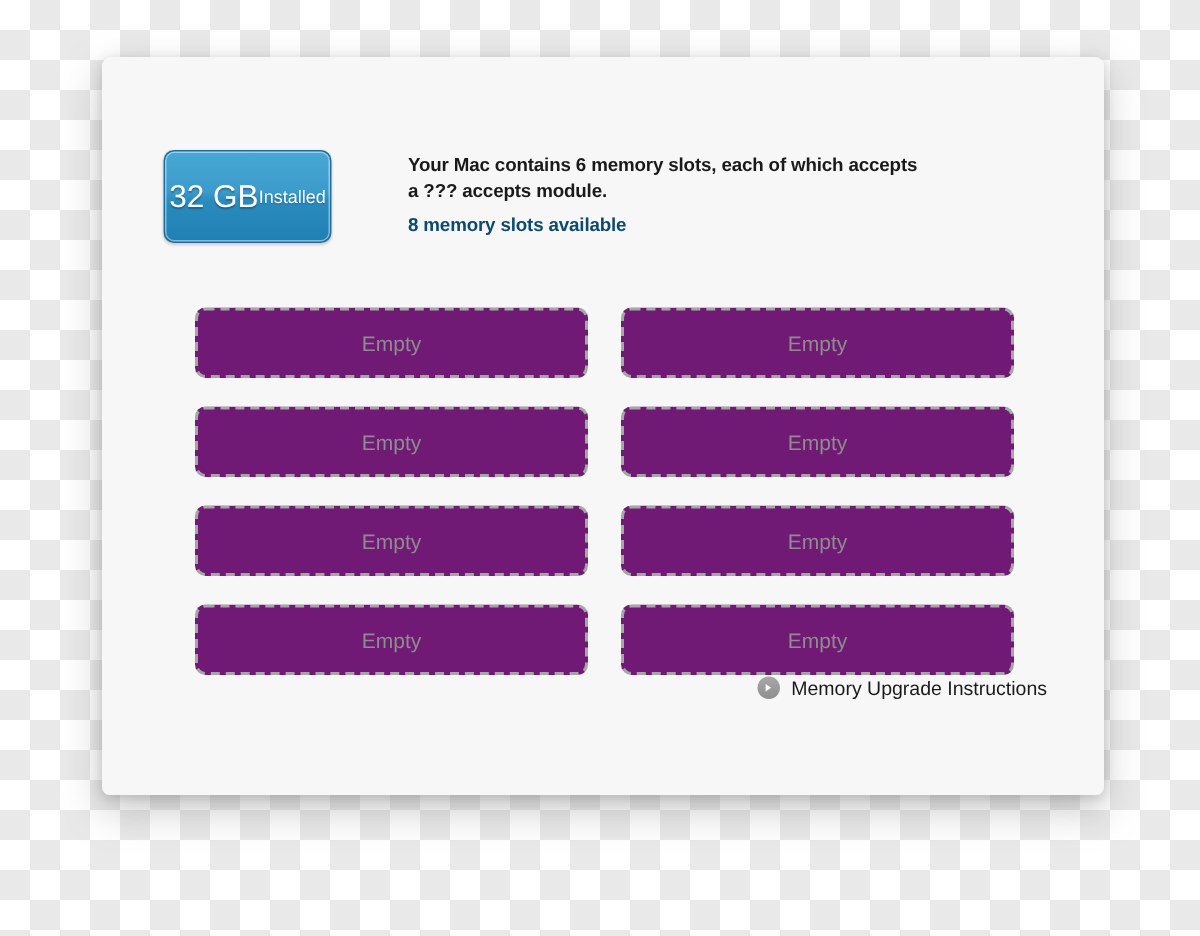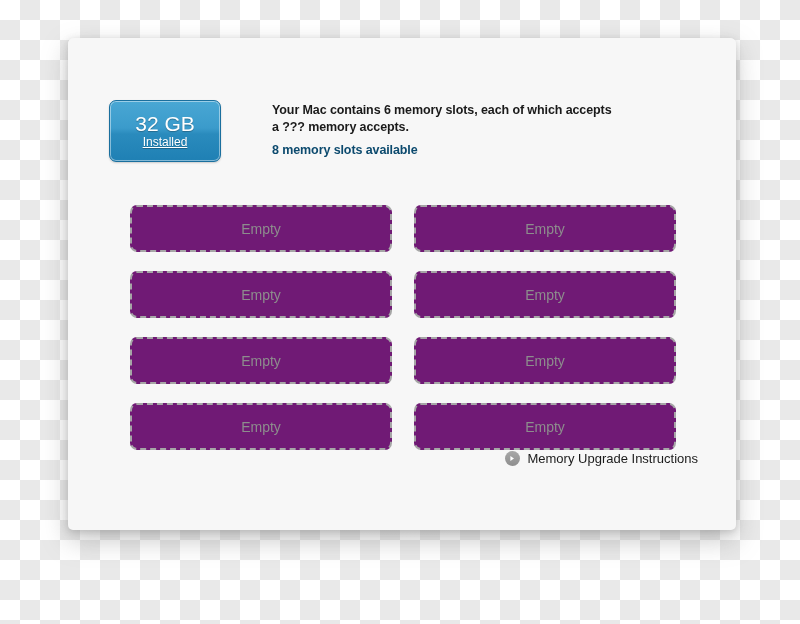--- a/index.html
+++ b/index.html
@@ -124,36 +124,34 @@
     top: 62px;
     width: 112px;
     height: 62px;
     border-radius: 7px;
     background: linear-gradient(to bottom, #49a7d4 0%, #3b9bcb 45%, #2a8bbd 55%, #1f80b4 100%);
     border: 1px solid #1a6f9e;
     box-shadow: inset 0 0 0 1px rgba(255,255,255,0.45),
                 0 1px 2px rgba(0,0,0,0.18);
     box-sizing: border-box;
     display: flex;
-    flex-direction: column;
     align-items: center;
     justify-content: center;
   }
   #badge .amount {
     color: #ffffff;
     font-size: 21px;
     line-height: 23px;
     text-shadow: 0 1px 1px rgba(0,0,0,0.28);
   }
   #badge .state {
     color: #ffffff;
     font-size: 12px;
     line-height: 15px;
     text-shadow: 0 1px 1px rgba(0,0,0,0.25);
-    text-decoration: underline;
   }
 
   
   #description {
     position: absolute;
     left: 204px;
     top: 64px;
     width: 400px;
   }
   #description .para {
@@ -234,21 +232,21 @@
 
   <div id="content">
 
     <div id="badge">
       <div class="amount">32 GB</div>
       <div class="state">Installed</div>
     </div>
 
     <div id="description">
       <div class="para">Your Mac contains 6 memory slots, each of which accepts</div>
-      <div class="para">a ??? memory accepts.</div>
+      <div class="para">a ??? accepts module.</div>
       <div class="avail">8 memory slots available</div>
     </div>
 
     <div id="slots">
       <div class="slot">
         <span class="slot-label">Empty</span>
       </div>
       <div class="slot">
         <span class="slot-label">Empty</span>
       </div>

